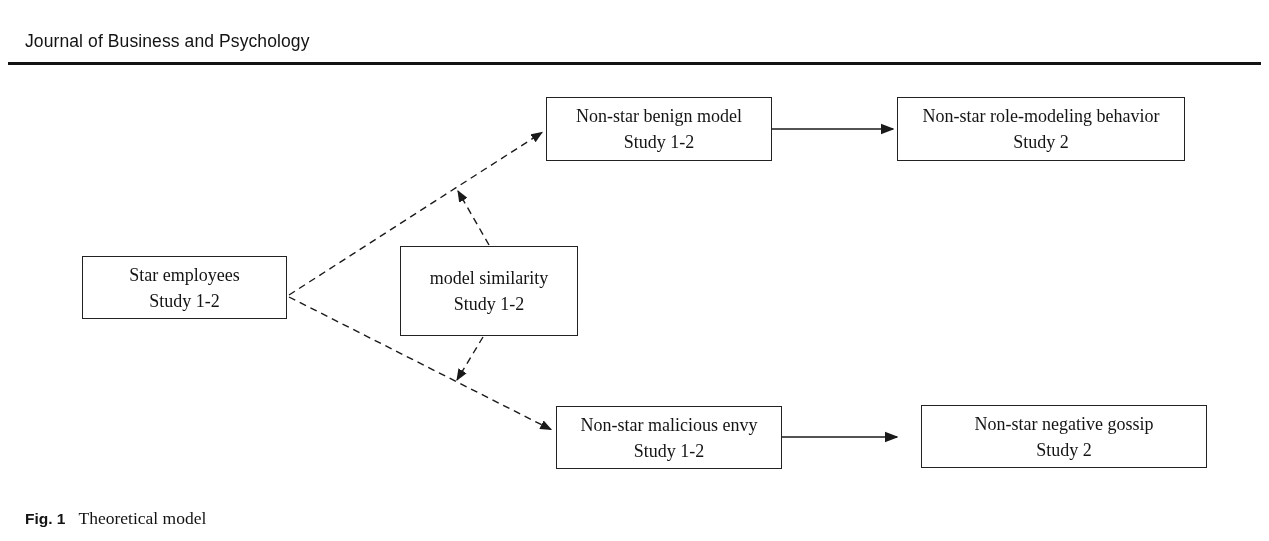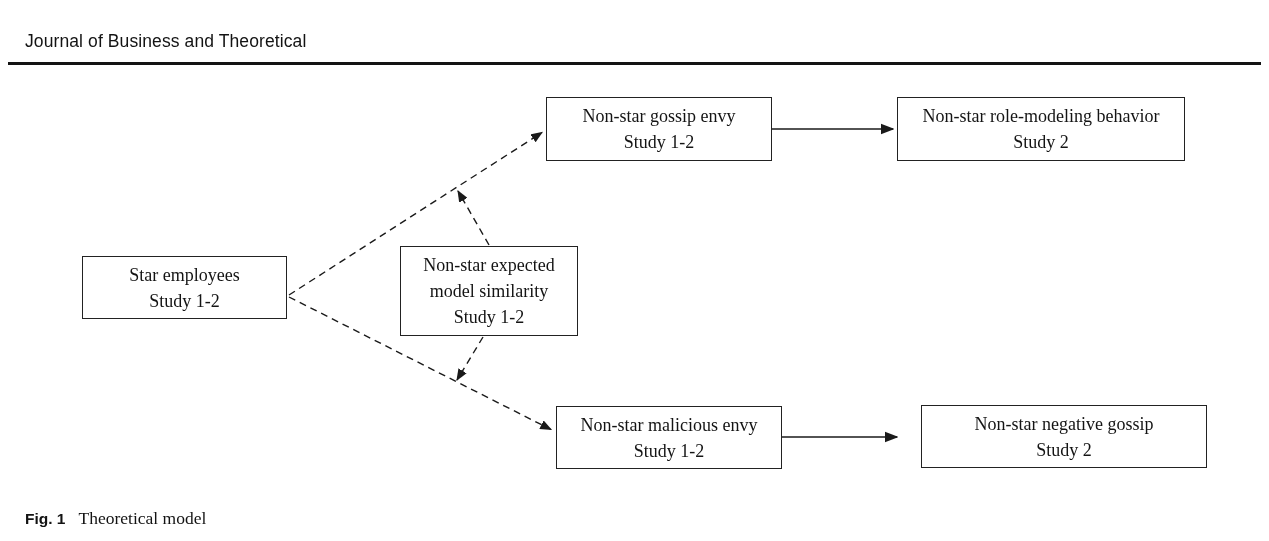--- a/index.html
+++ b/index.html
@@ -66,21 +66,21 @@
     font-weight: bold;
     font-size: 15.5px;
     margin-right: 13px;
   }
 </style>
 </head>
 <body>
 
 <div class="page">
 
-  <div class="journal-header">Journal of Business and Theoretical</div>
+  <div class="journal-header">Journal of Business and Psychology</div>
 
   <div class="header-rule"></div>
 
   <svg class="edges-svg" width="1269" height="541" viewBox="0 0 1269 541">
     <defs>
       <marker id="ah" viewBox="0 0 10 8" refX="9" refY="4" markerWidth="8.5" markerHeight="7" orient="auto">
         <path d="M0,0 L10,4 L0,8 Z" fill="#1a1a1a"></path>
       </marker>
     </defs>
     <line x1="289" y1="295" x2="542" y2="132.5" stroke="#1a1a1a" stroke-width="1.4" stroke-dasharray="7 5" marker-end="url(#ah)"></line>
@@ -90,27 +90,26 @@
     <line x1="489" y1="245" x2="458" y2="191" stroke="#1a1a1a" stroke-width="1.4" stroke-dasharray="7 5" marker-end="url(#ah)"></line>
     <line x1="483" y1="337" x2="457" y2="380" stroke="#1a1a1a" stroke-width="1.4" stroke-dasharray="7 5" marker-end="url(#ah)"></line>
   </svg>
 
   <div class="node node-star">
     <div>Star employees</div>
     <div>Study 1-2</div>
   </div>
 
   <div class="node node-moderator">
-    <div>Non-star expected</div>
     <div>model similarity</div>
     <div>Study 1-2</div>
   </div>
 
   <div class="node node-benign">
-    <div>Non-star gossip envy</div>
+    <div>Non-star benign model</div>
     <div>Study 1-2</div>
   </div>
 
   <div class="node node-role">
     <div>Non-star role-modeling behavior</div>
     <div>Study 2</div>
   </div>
 
   <div class="node node-malicious">
     <div>Non-star malicious envy</div>

